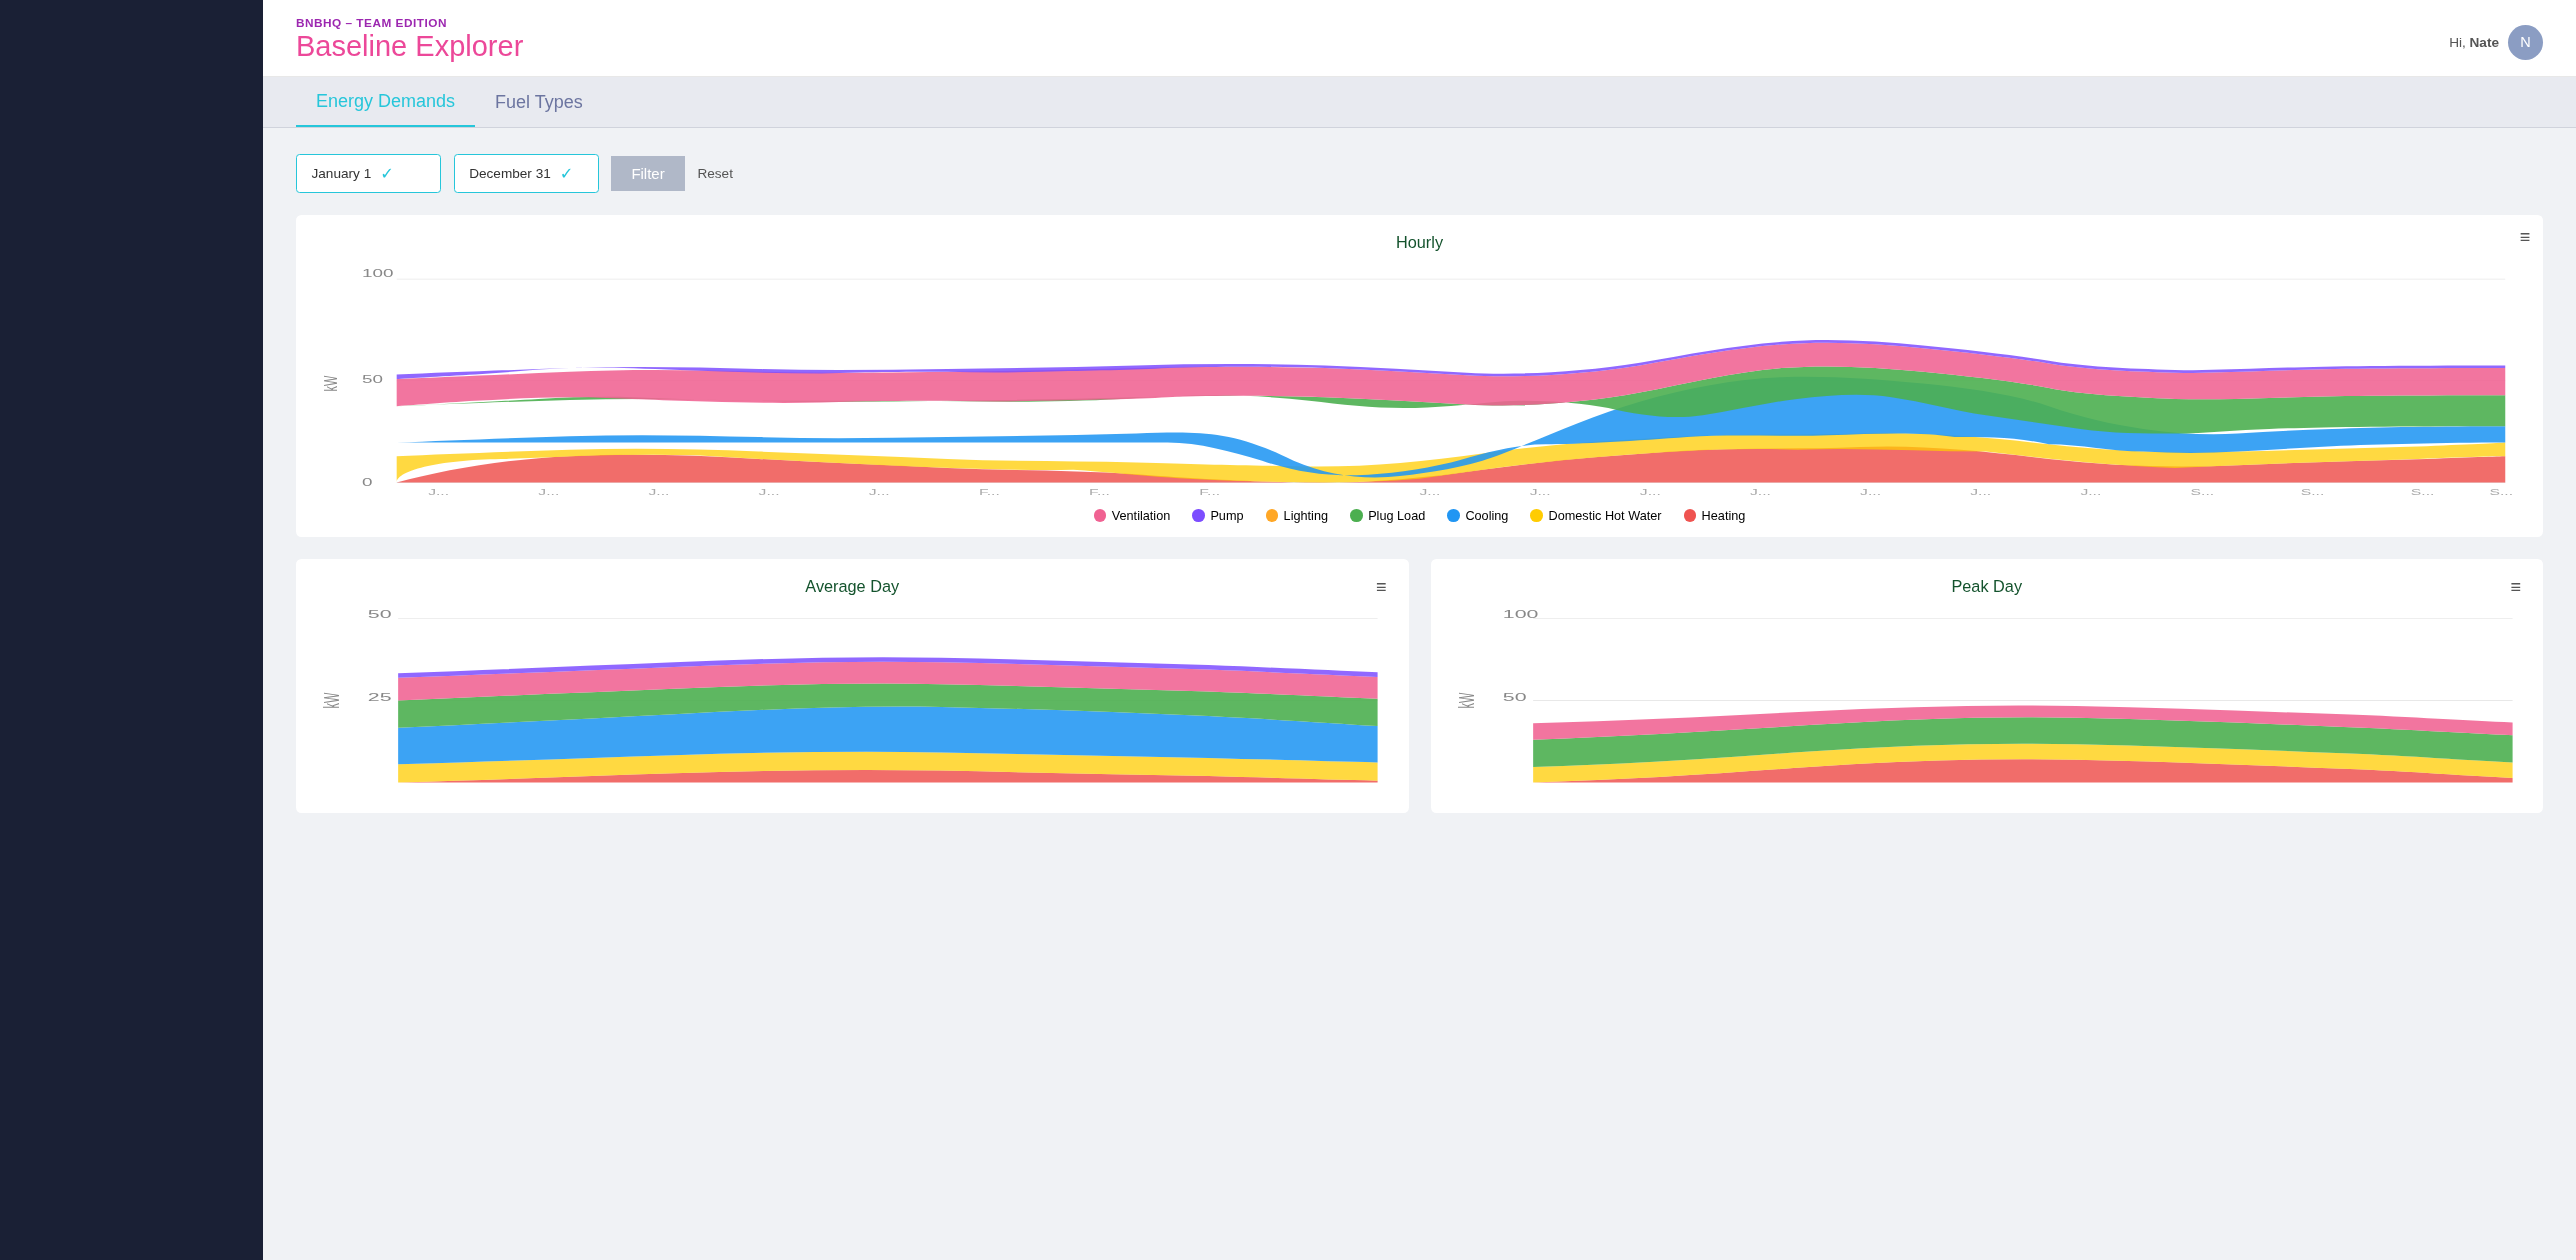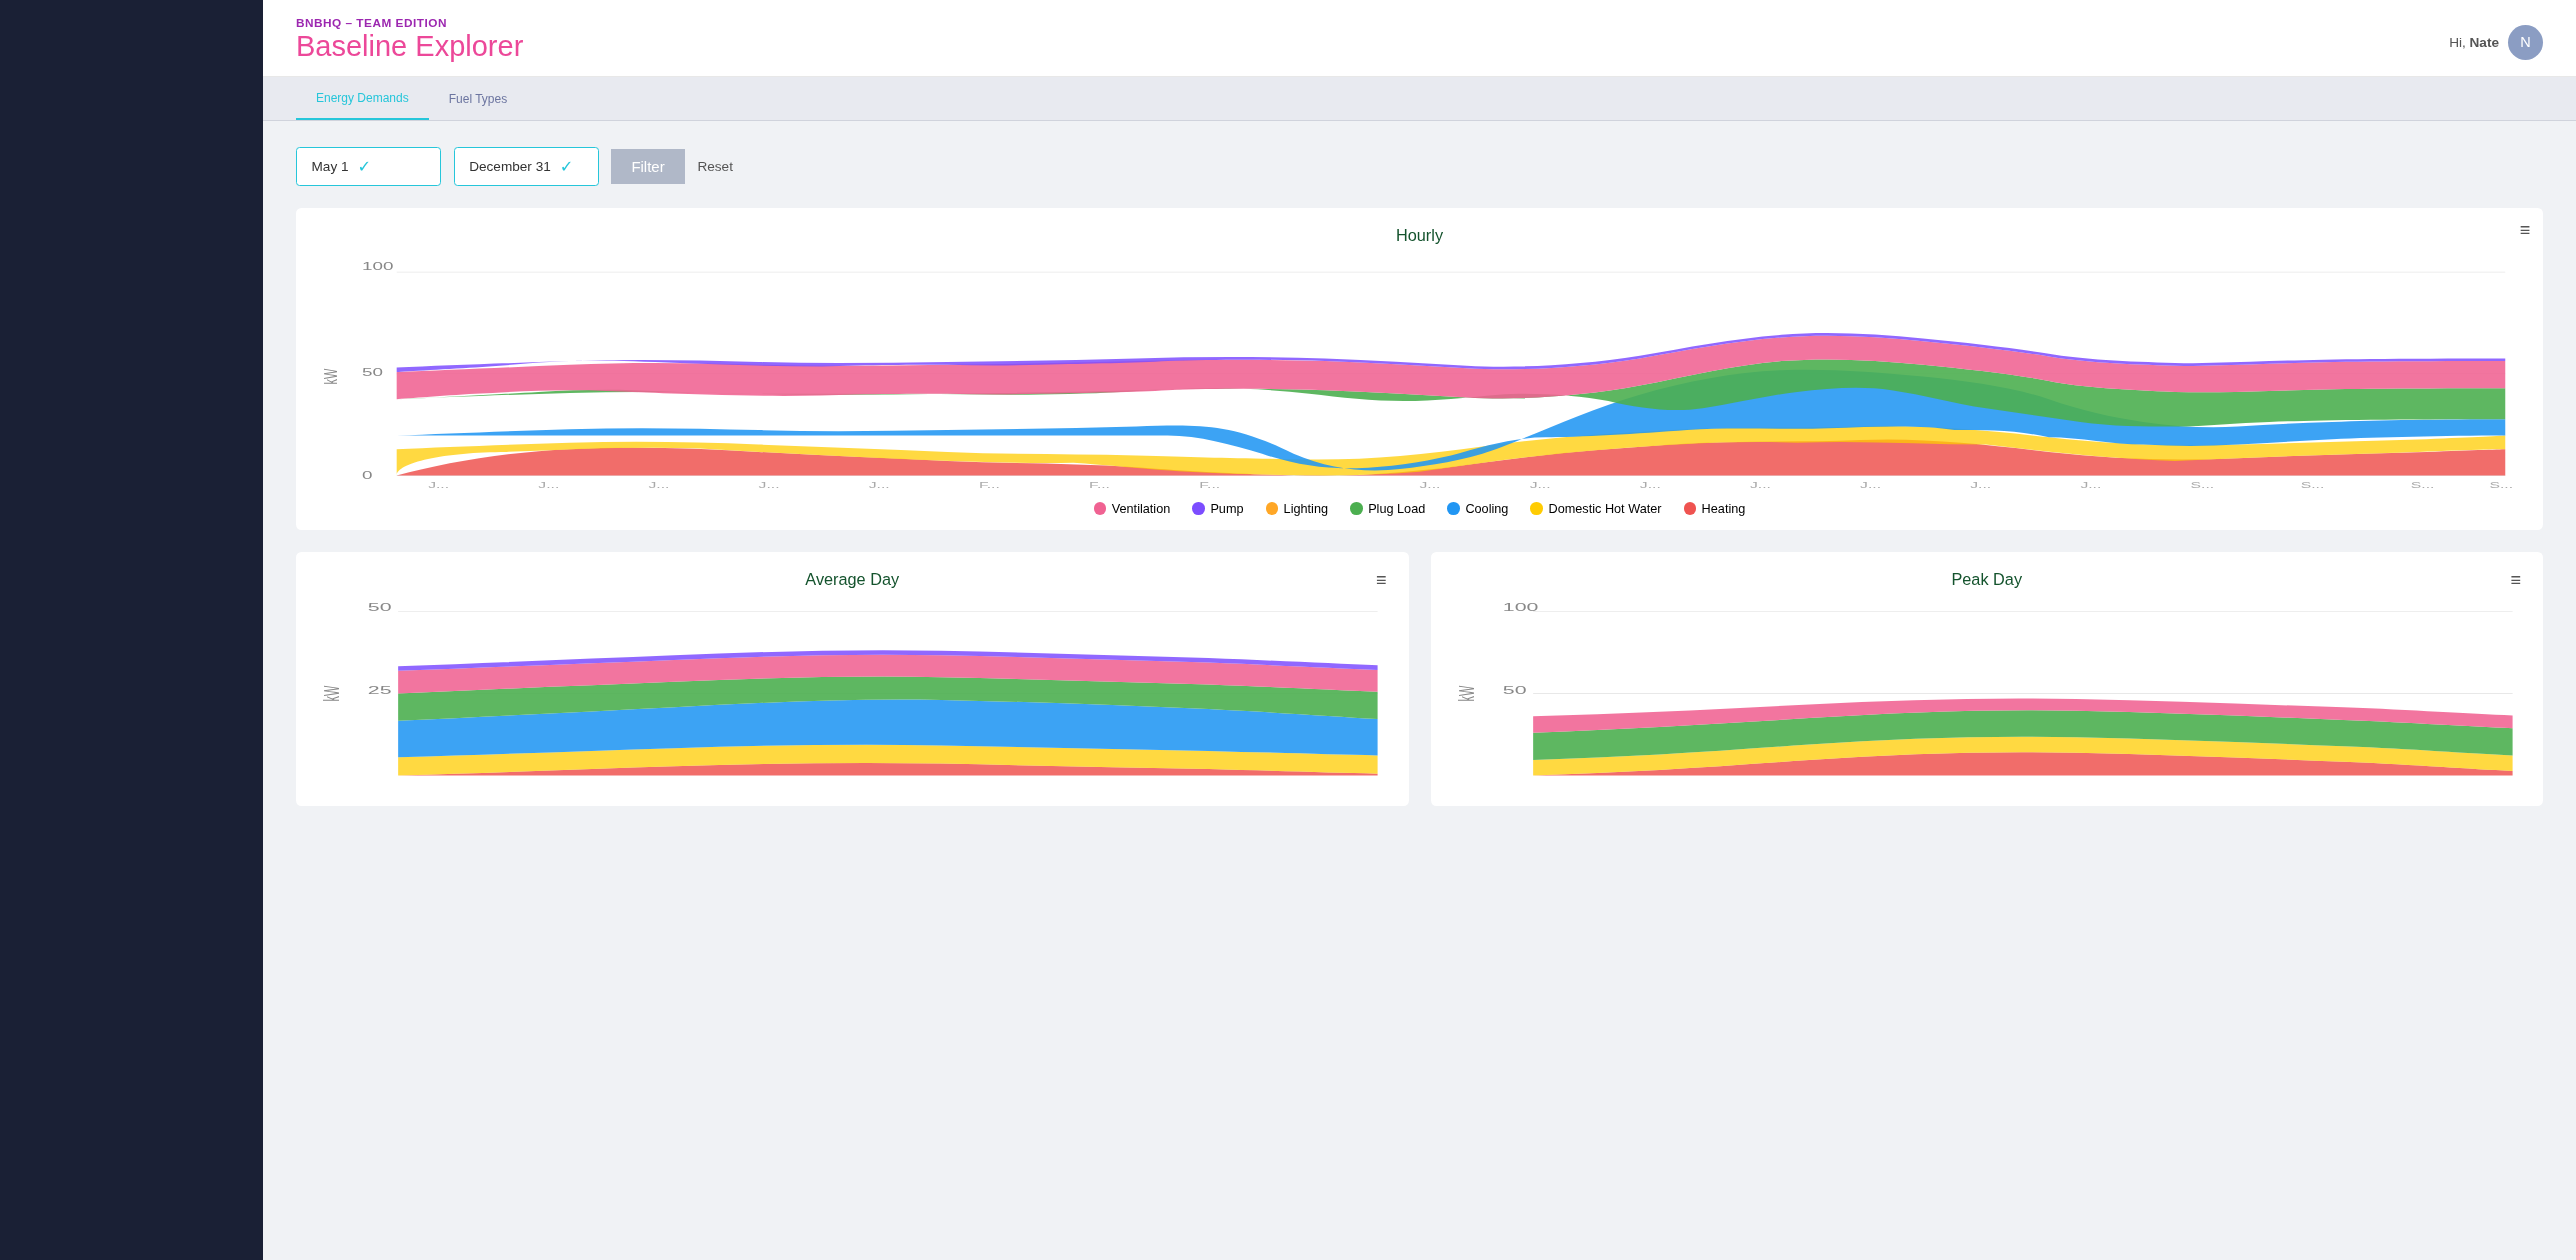--- a/index.html
+++ b/index.html
@@ -67,21 +67,21 @@
     
     #tabs-bar {
       background: #e8eaf0;
       padding: 0 33px;
       display: flex;
       gap: 0;
       border-bottom: 0.9px solid #d0d3dc;
     }
     .tab {
       padding: 14.5px 20px 12.7px 20px;
-      font-size: 12px;
+      font-size: 18px;
       cursor: pointer;
       border-bottom: 2.7px solid transparent;
       color: #6c75a0;
       background: transparent;
       border: none;
       outline: none;
     }
     .tab.active {
       border-bottom: 2.7px solid #26c6da;
       color: #26c6da;
@@ -235,21 +235,21 @@
     <div id="tabs-bar">
       <button class="tab active">Energy Demands</button>
       <button class="tab">Fuel Types</button>
     </div>
   </div>
 
   <div id="content">
 
     <div id="filter-row">
       <div class="date-input">
-        <span>May 1</span>
+        <span>January 1</span>
         <span class="check-icon">✓</span>
       </div>
       <div class="date-input">
         <span>December 31</span>
         <span class="check-icon">✓</span>
       </div>
       <button class="filter-btn">Filter</button>
       <button class="reset-btn">Reset</button>
     </div>
 

